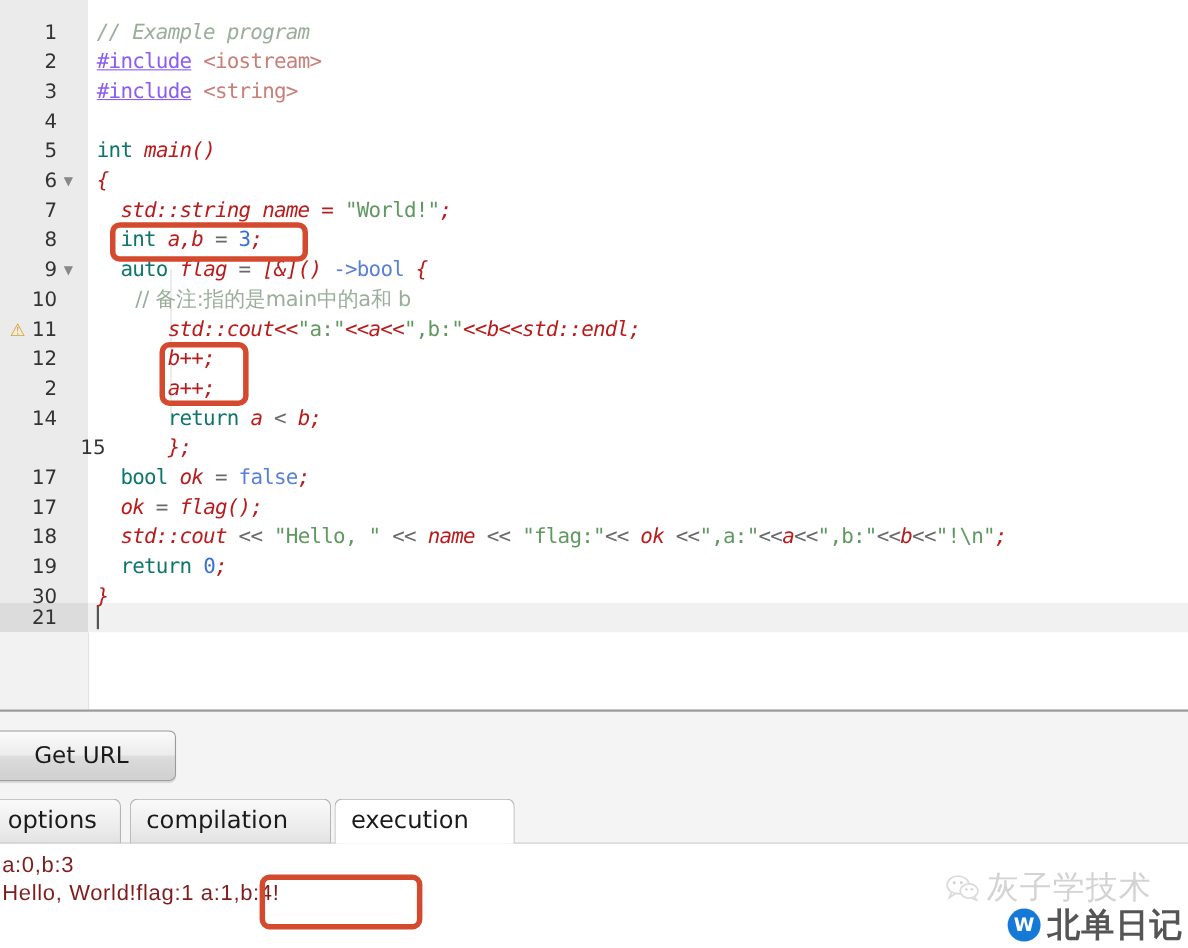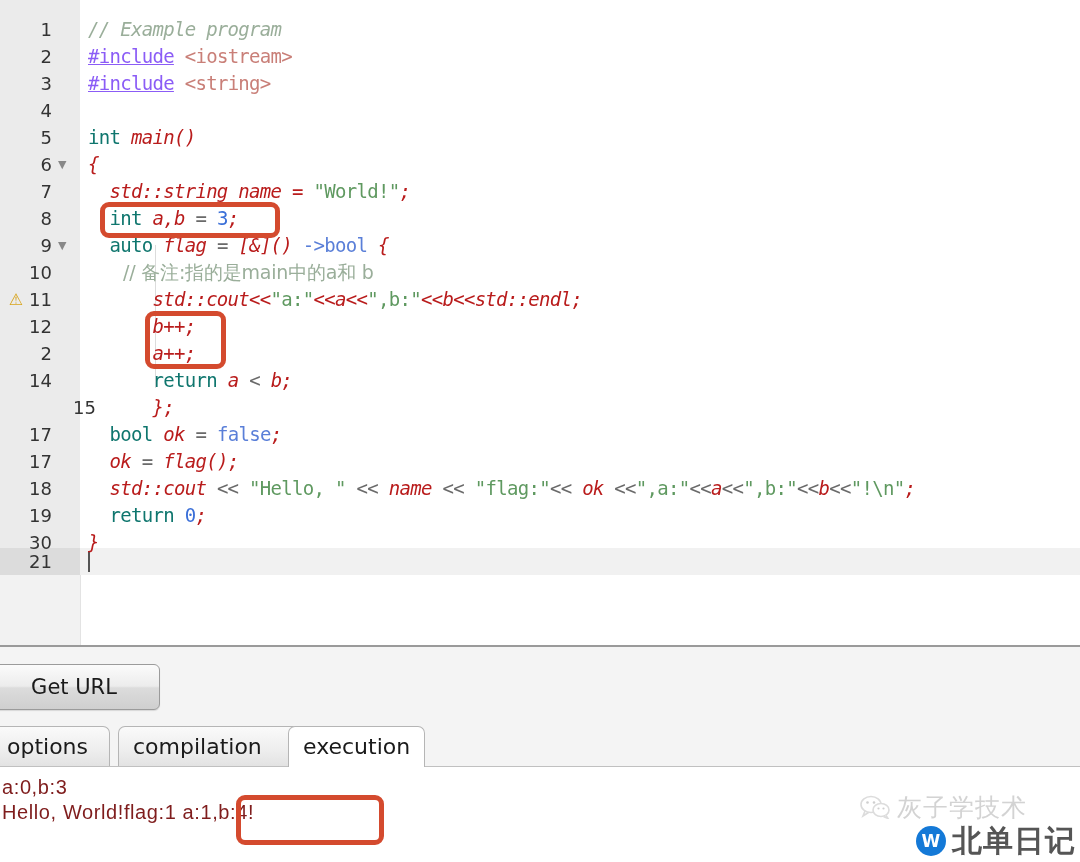--- a/index.html
+++ b/index.html
@@ -227,21 +227,21 @@
   #wm-row2 {
     position: absolute;
     right: 0; top: 32px;
     height: 38px;
     display: flex;
     align-items: center;
     gap: 6px;
   }
   .wm-text1 {
     font-family: "DejaVu Sans", sans-serif;
-    font-size: 25px;
+    font-size: 29px;
     color: #d3d3d3;
     letter-spacing: 1px;
     white-space: nowrap;
   }
   .wm-text2 {
     font-family: "DejaVu Sans", sans-serif;
     font-size: 30px;
     font-weight: bold;
     color: #555555;
     letter-spacing: 1px;
@@ -330,21 +330,21 @@
   </div>
 </div>
 
 <div id="bottom-panel">
 
   <div id="geturl-btn">Get URL</div>
 
   <div id="tabstrip">
     <div class="tab" style="left:-8px;  width:118px;">options</div>
     <div class="tab" style="left:118px; width:183px;">compilation</div>
-    <div class="tab active" style="left:288px; width:137px;">execution</div>
+    <div class="tab active" style="left:304px; width:164px;">execution</div>
   </div>
   <div id="tabstrip-line"></div>
 
   <div id="output-area">
     <div class="out-line" style="top:9px;">a:0,b:3</div>
     <div class="out-line" style="top:34px;">Hello, World!flag:1 a:1,b:4!</div>
     <div class="annot-box" style="left:236px; top:28px; width:148px; height:50px;"></div>
   </div>
 
   <div id="watermark">

